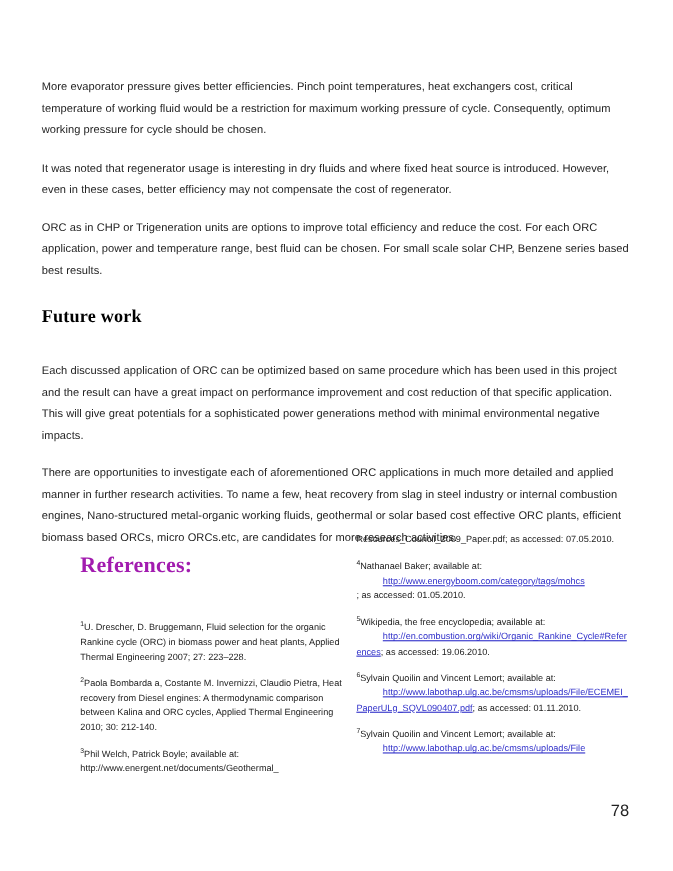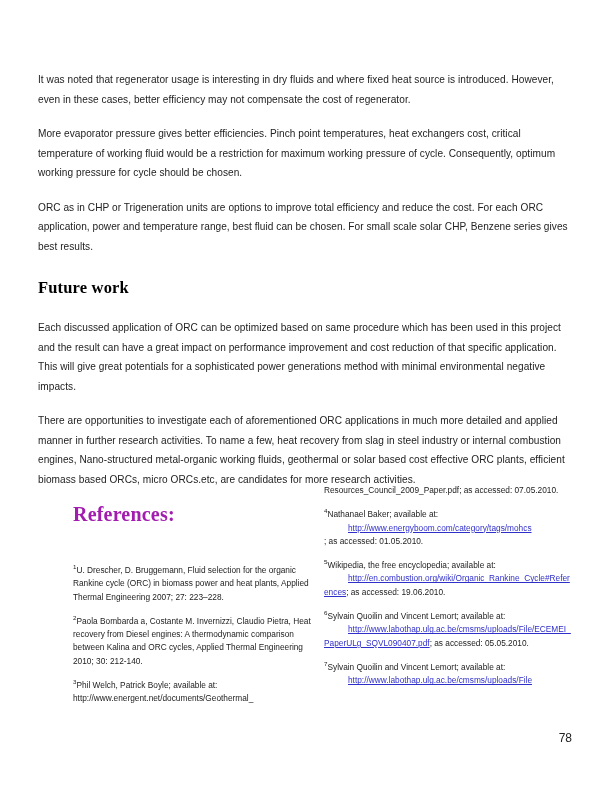--- a/index.html
+++ b/index.html
@@ -32,21 +32,21 @@
     color: #222222;
     text-align: left;
     letter-spacing: 0.005em;
   }
   h2.section-heading {
     font-family: "Liberation Serif", serif;
     font-weight: bold;
     font-size: 16.5px;
     line-height: 20px;
     color: #000000;
-    margin: 22px 0 20px 0;
+    margin: 22px 0 30px 0;
     letter-spacing: 0.01em;
   }
   .refs-area {
     position: absolute;
     left: 38px;
     top: 490px;
     width: 534px;
     height: 240px;
   }
   .ref-col {
@@ -84,36 +84,36 @@
   a.ref-link {
     color: #2f2fc9;
     text-decoration: underline;
     word-break: break-all;
     padding-left: 24px;
   }
   .page-number {
     position: absolute;
     right: 40px;
     top: 731px;
-    font-size: 12px;
+    font-size: 15px;
     line-height: 14px;
     color: #222222;
     text-align: right;
   }
 </style>
 </head>
 <body>
 
 <div class="page">
 
   <div class="body-col">
 
+    <p class="body-para">More evaporator pressure gives better efficiencies. Pinch point temperatures, heat exchangers cost, critical temperature of working fluid would be a restriction for maximum working pressure of cycle. Consequently, optimum working pressure for cycle should be chosen.</p>
     <p class="body-para">It was noted that regenerator usage is interesting in dry fluids and where fixed heat source is introduced. However, even in these cases, better efficiency may not compensate the cost of regenerator.</p>
-    <p class="body-para">More evaporator pressure gives better efficiencies. Pinch point temperatures, heat exchangers cost, critical temperature of working fluid would be a restriction for maximum working pressure of cycle. Consequently, optimum working pressure for cycle should be chosen.</p>
-    <p class="body-para">ORC as in CHP or Trigeneration units are options to improve total efficiency and reduce the cost. For each ORC application, power and temperature range, best fluid can be chosen. For small scale solar CHP, Benzene series gives best results.</p>
+    <p class="body-para">ORC as in CHP or Trigeneration units are options to improve total efficiency and reduce the cost. For each ORC application, power and temperature range, best fluid can be chosen. For small scale solar CHP, Benzene series based best results.</p>
 
     <h2 class="section-heading">Future work</h2>
 
     <p class="body-para">Each discussed application of ORC can be optimized based on same procedure which has been used in this project and the result can have a great impact on performance improvement and cost reduction of that specific application. This will give great potentials for a sophisticated power generations method with minimal environmental negative impacts.</p>
     <p class="body-para">There are opportunities to investigate each of aforementioned ORC applications in much more detailed and applied manner in further research activities. To name a few, heat recovery from slag in steel industry or internal combustion engines, Nano-structured metal-organic working fluids, geothermal or solar based cost effective ORC plants, efficient biomass based ORCs, micro ORCs.etc, are candidates for more research activities.</p>
 
   </div>
 
   <div class="refs-area">
 
@@ -145,21 +145,21 @@
         <span>; as accessed: 01.05.2010.</span>
       </p>
 
       <p class="ref-item">
         <sup class="ref-num">5</sup><span>Wikipedia, the free encyclopedia; available at:</span><br>
         <a class="ref-link" href="#">http://en.combustion.org/wiki/Organic_Rankine_Cycle#References</a><span>; as accessed: 19.06.2010.</span>
       </p>
 
       <p class="ref-item">
         <sup class="ref-num">6</sup><span>Sylvain Quoilin and Vincent Lemort; available at:</span><br>
-        <a class="ref-link" href="#">http://www.labothap.ulg.ac.be/cmsms/uploads/File/ECEMEI_PaperULg_SQVL090407.pdf</a><span>; as accessed: 05.05.2010.</span>
+        <a class="ref-link" href="#">http://www.labothap.ulg.ac.be/cmsms/uploads/File/ECEMEI_PaperULg_SQVL090407.pdf</a><span>; as accessed: 01.11.2010.</span>
       </p>
 
       <p class="ref-item">
         <sup class="ref-num">7</sup><span>Sylvain Quoilin and Vincent Lemort; available at:</span><br>
         <a class="ref-link" href="#">http://www.labothap.ulg.ac.be/cmsms/uploads/File</a>
       </p>
 
     </div>
   </div>
 

